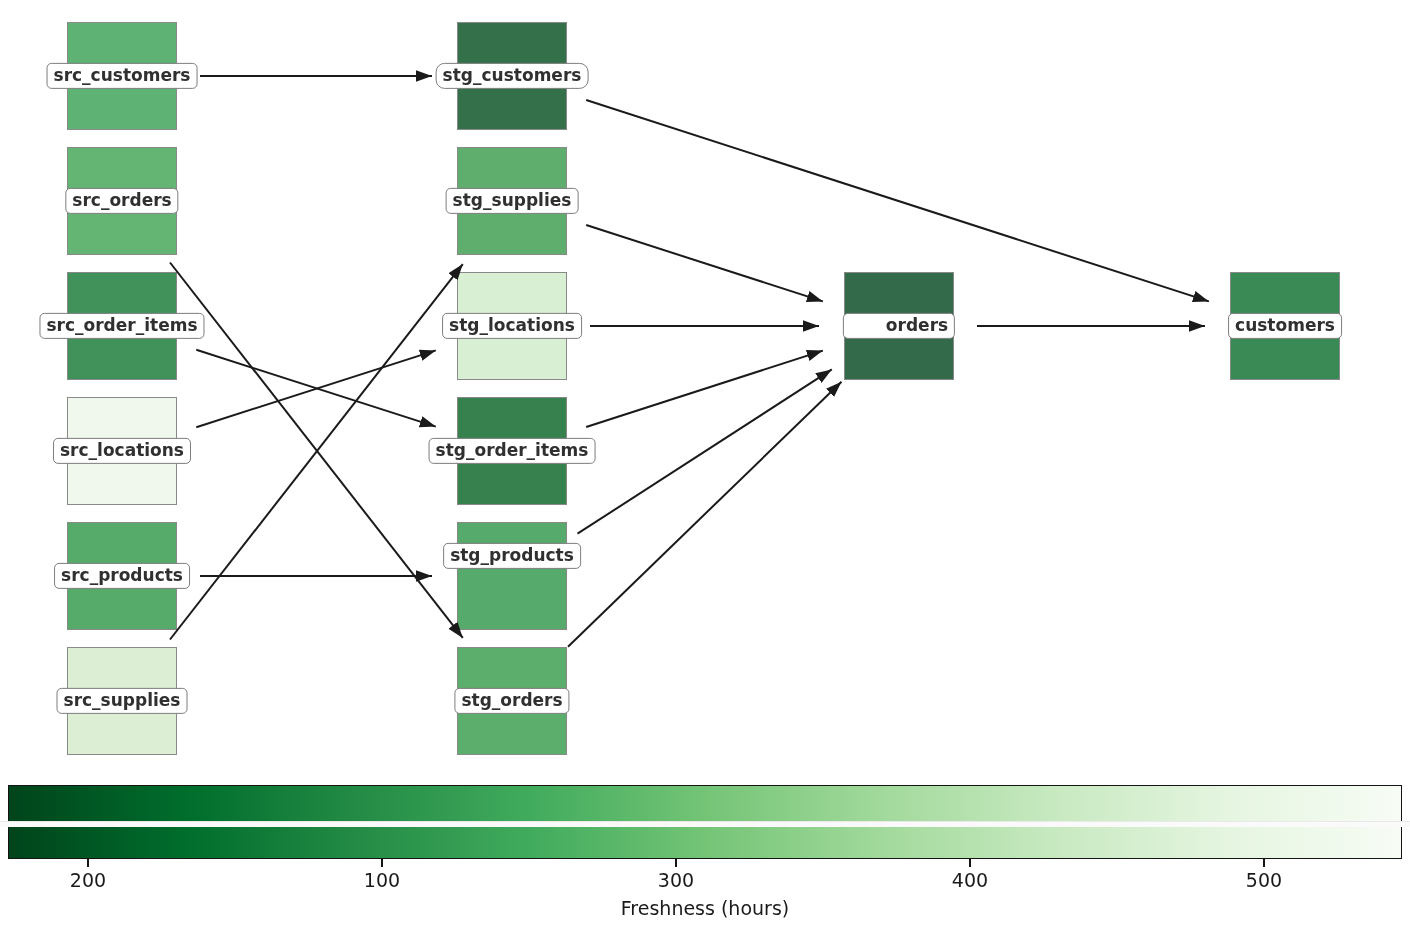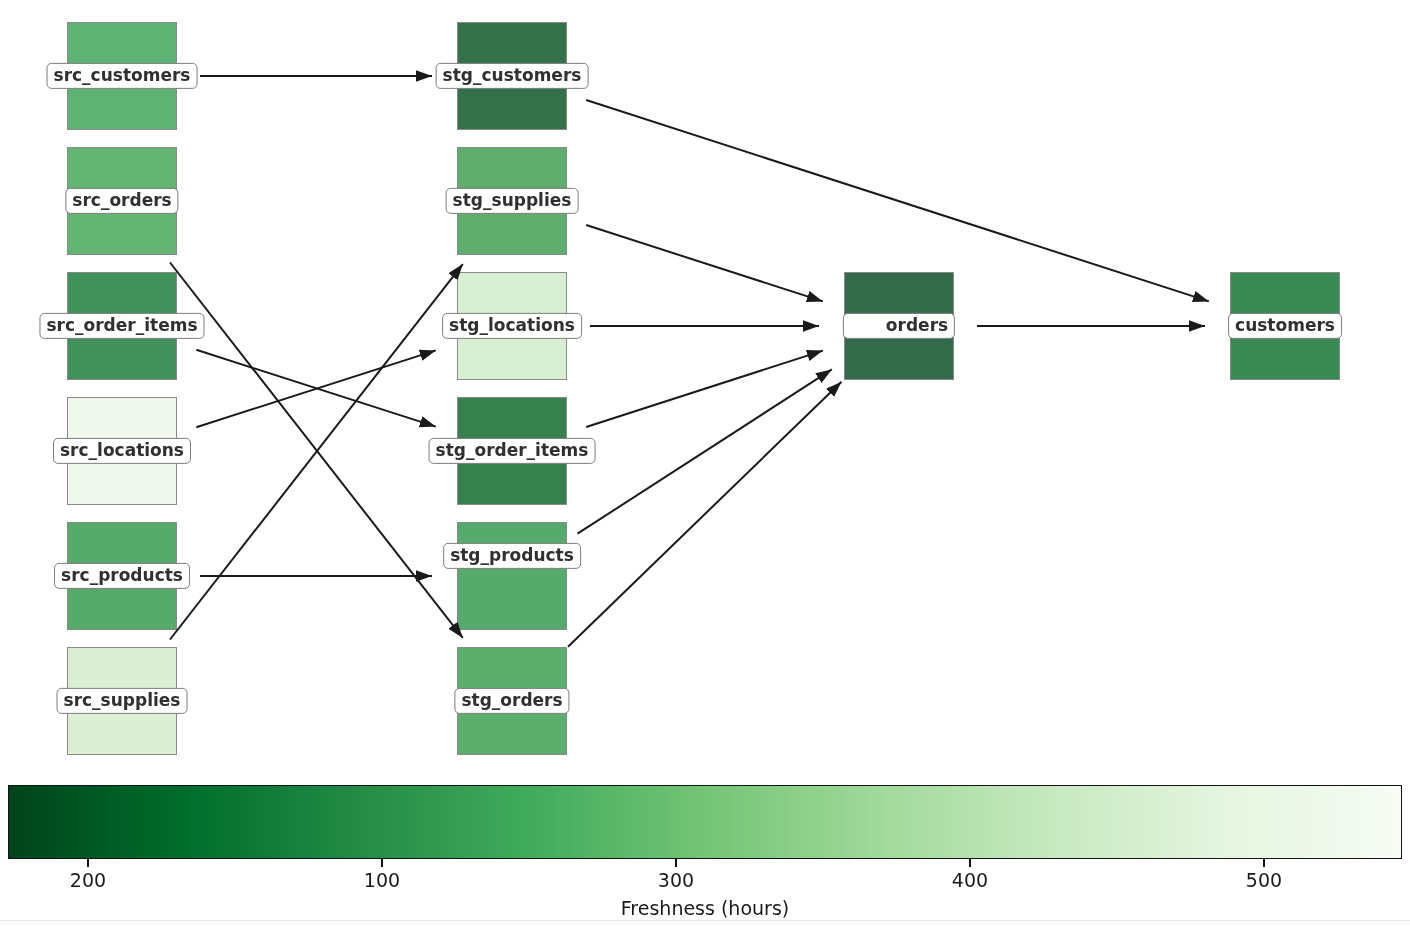--- a/index.html
+++ b/index.html
@@ -1,17 +1,17 @@
 <!DOCTYPE html>
 <html><head>
 <meta charset="utf-8">
 <style>
   html, body { margin:0; padding:0; background:#ffffff; }
   body { width:1410px; height:926px; overflow:hidden; font-family:"DejaVu Sans", "Liberation Sans", sans-serif; }
-  .figure { position:relative; width:1410px; height:926px; background:#ffffff; }
+  .figure { position:relative; width:1410px; height:827px; background:#ffffff; }
 
   #nodes-layer, #labels-layer { position:absolute; left:0; top:0; width:100%; height:100%; }
   #nodes-layer { z-index:1; }
   #edges-layer { position:absolute; left:0; top:0; z-index:2; }
   #labels-layer { z-index:3; }
 
   .node-box {
     position:absolute; width:110px; height:108px;
     border:1.5px solid #898989; box-sizing:border-box;
   }
@@ -84,21 +84,21 @@
       <line x1="568.0" y1="646.7" x2="841.5" y2="381.7" stroke="#1a1a1a" stroke-width="2" marker-end="url(#arrowhead)"></line>
       <line x1="977.0" y1="326.0" x2="1205.0" y2="326.0" stroke="#1a1a1a" stroke-width="2" marker-end="url(#arrowhead)"></line>
     </svg>
   <div id="labels-layer">
       <div class="node-label" style="left: 122px; top: 76px;">src_customers</div>
       <div class="node-label" style="left: 122px; top: 201px;">src_orders</div>
       <div class="node-label" style="left: 122px; top: 326px;">src_order_items</div>
       <div class="node-label" style="left: 122px; top: 451px;">src_locations</div>
       <div class="node-label" style="left: 122px; top: 576px;">src_products</div>
       <div class="node-label" style="left: 122px; top: 701px;">src_supplies</div>
-      <div class="node-label" style="left: 512px; top: 76px;">stg_customers</div>
+      <div class="node-label" style="left: 512px; top: 76px; border-radius: 9px;">stg_customers</div>
       <div class="node-label" style="left: 512px; top: 201px;">stg_supplies</div>
       <div class="node-label" style="left: 512px; top: 326px;">stg_locations</div>
       <div class="node-label" style="left: 512px; top: 451px;">stg_order_items</div>
       <div class="node-label" style="left: 512px; top: 556px;">stg_products</div>
       <div class="node-label" style="left: 512px; top: 701px;">stg_orders</div>
       <div class="node-label" style="left: 899px; top: 326px; padding-left: 42px;">orders</div>
       <div class="node-label" style="left: 1285px; top: 326px;">customers</div>
     </div>
 
   <div class="colorbar-wrap">

